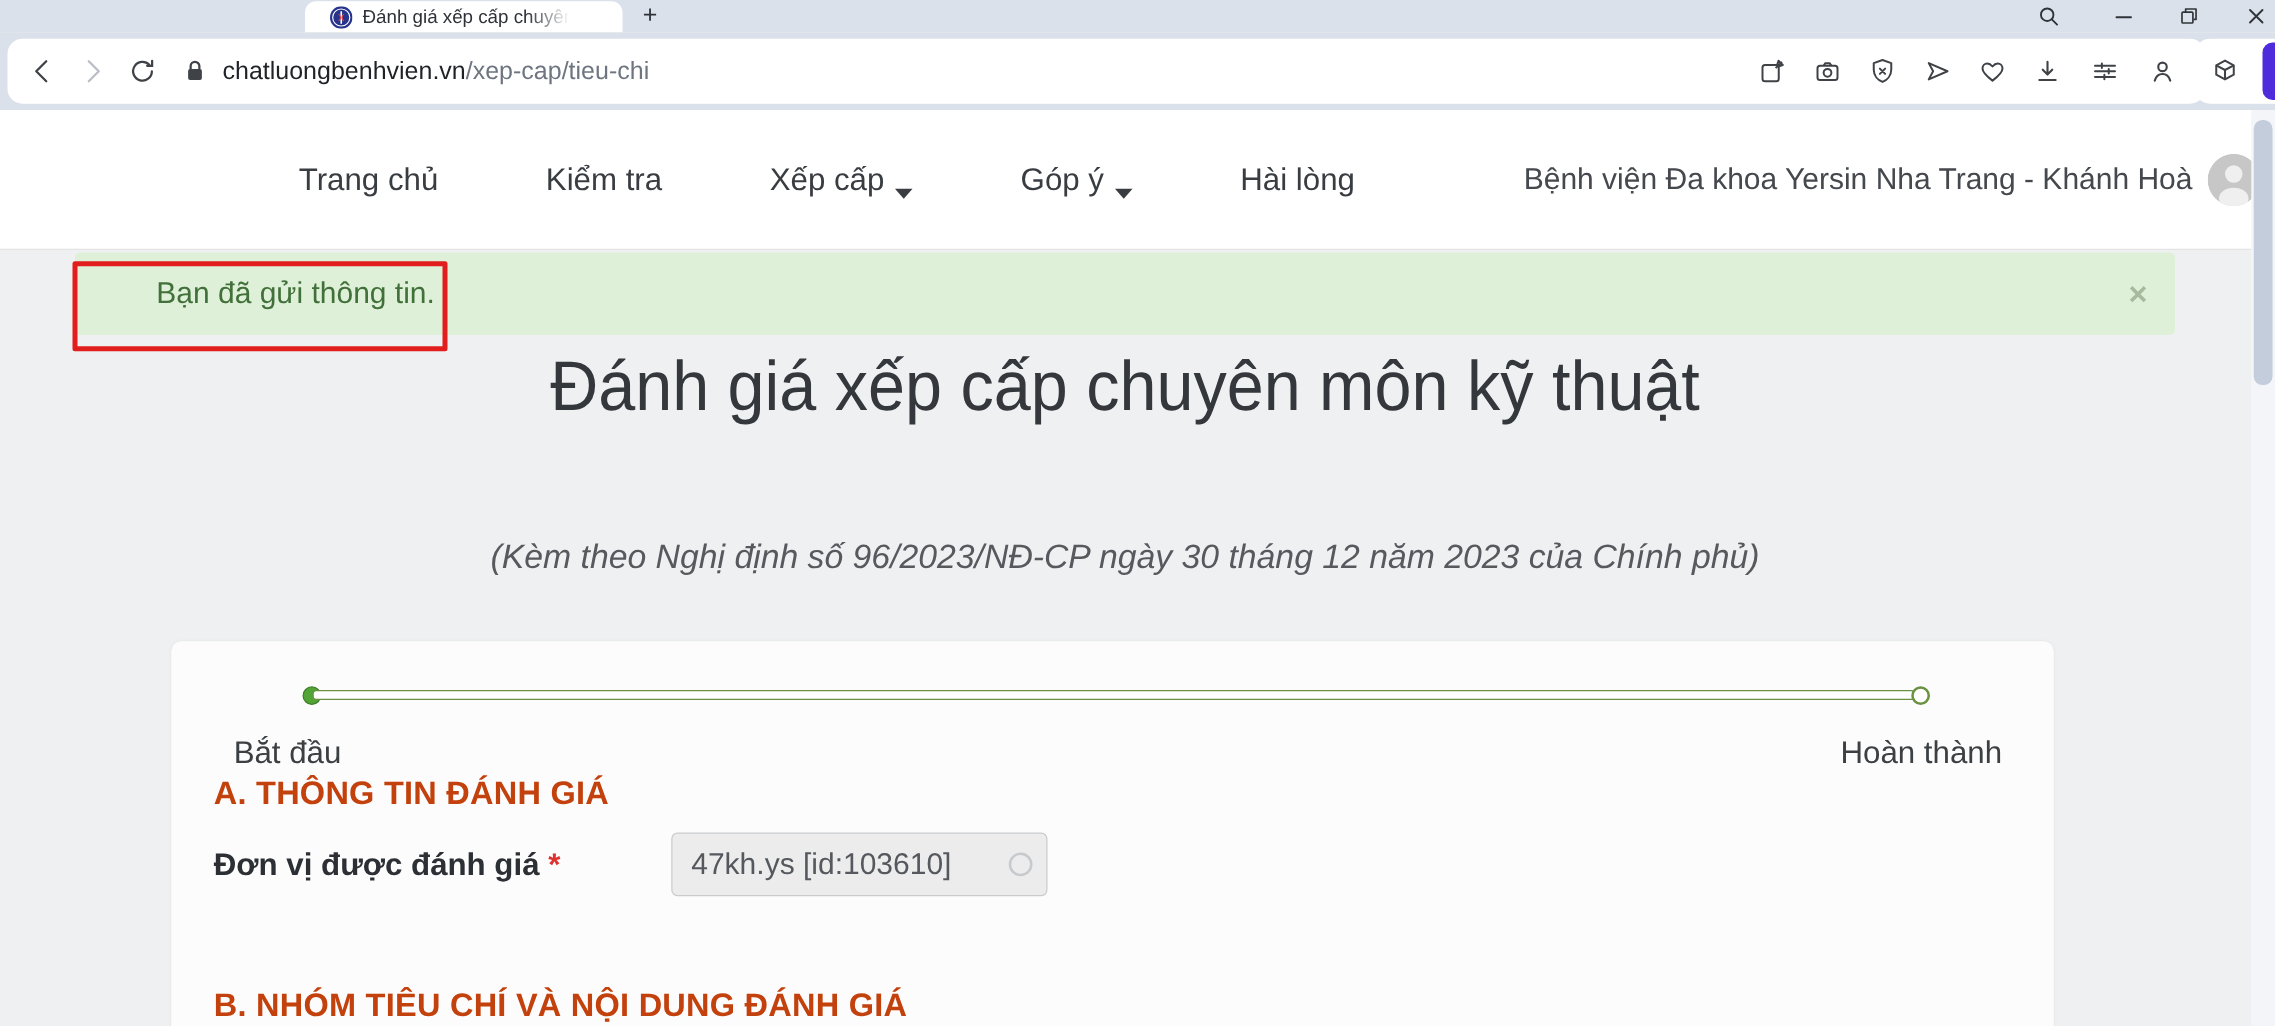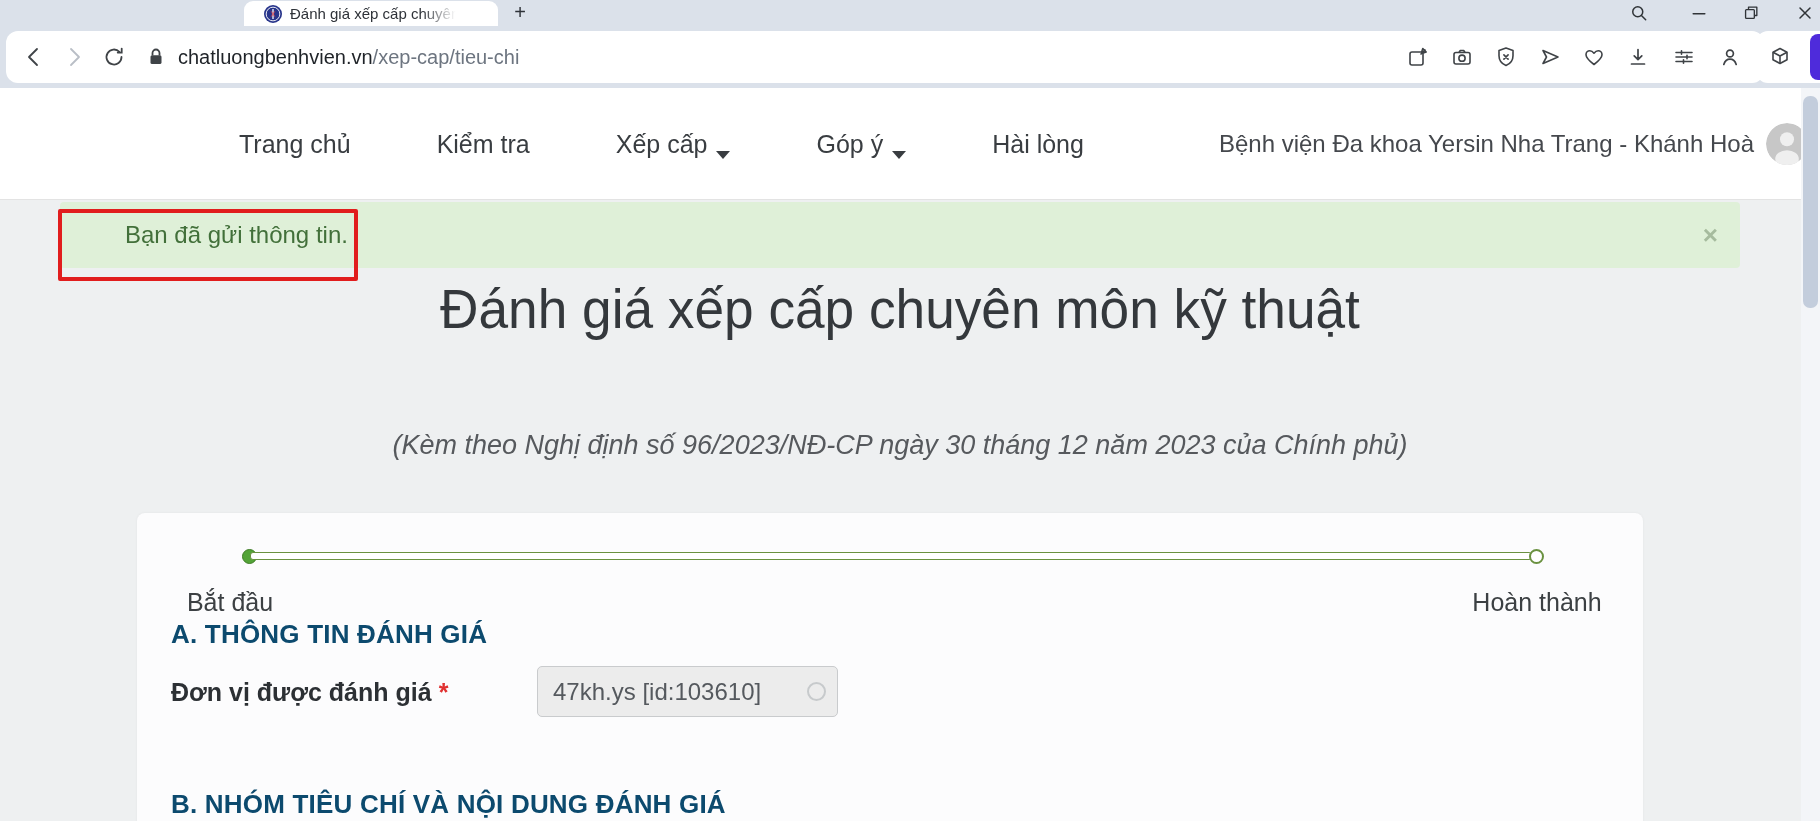--- a/index.html
+++ b/index.html
@@ -53,21 +53,21 @@
   
   .pgtitle{position:absolute;left:0;top:276px;width:1800px;text-align:center;font-size:56px;font-weight:500;color:#34383c;transform:scaleX(.95);transform-origin:center;}
   .pgsub{position:absolute;left:0;top:430px;width:1800px;text-align:center;font-size:27px;font-style:italic;color:#56595d;}
 
   
   .card{position:absolute;left:137px;top:513px;width:1506px;height:340px;background:#fcfcfd;border-radius:8px 8px 0 0;box-shadow:0 0 3px rgba(0,0,0,.05);}
   .pdot{position:absolute;left:242px;top:549px;width:15px;height:15px;border-radius:50%;background:#53a437;border:1px solid #3f7d26;box-sizing:border-box;}
   .ptrack{position:absolute;left:250px;top:552px;width:1282px;height:8px;background:#fff;border:1px solid #6a9140;border-radius:3px;box-sizing:border-box;}
   .pend{position:absolute;left:1529px;top:549px;width:15px;height:15px;border-radius:50%;background:#fff;border:2px solid #6a9140;box-sizing:border-box;}
   .plabel{position:absolute;top:588px;font-size:25px;color:#3c4043;text-align:center;}
-  .secthead{position:absolute;left:171px;font-size:26px;font-weight:bold;color:#0c4a6e;letter-spacing:.2px;}
+  .secthead{position:absolute;left:171px;font-size:26px;font-weight:bold;color:#c2410c;letter-spacing:.2px;}
   .fieldlabel{position:absolute;left:171px;top:678px;font-size:25px;font-weight:bold;color:#2c3034;}
   .req{color:#e03131;margin-left:7px;font-weight:bold;}
   .fakeinput{position:absolute;left:537px;top:666px;width:301px;height:51px;background:#ececec;border:1px solid #c9cbcd;border-radius:5px;box-sizing:border-box;}
   .fakeinput .v{position:absolute;left:15px;top:0;height:49px;display:flex;align-items:center;font-size:24px;color:#55595e;}
   .ring{position:absolute;right:11px;top:15px;width:19px;height:19px;border:2px solid #c7cacc;border-radius:50%;box-sizing:border-box;}
 
   
   .sbtrack{position:absolute;left:1801px;top:88px;width:19px;height:733px;background:#f3f5f8;}
   .sbthumb{position:absolute;left:1803px;top:96px;width:15px;height:212px;background:#c3cddc;border-radius:7px;}
 </style>

